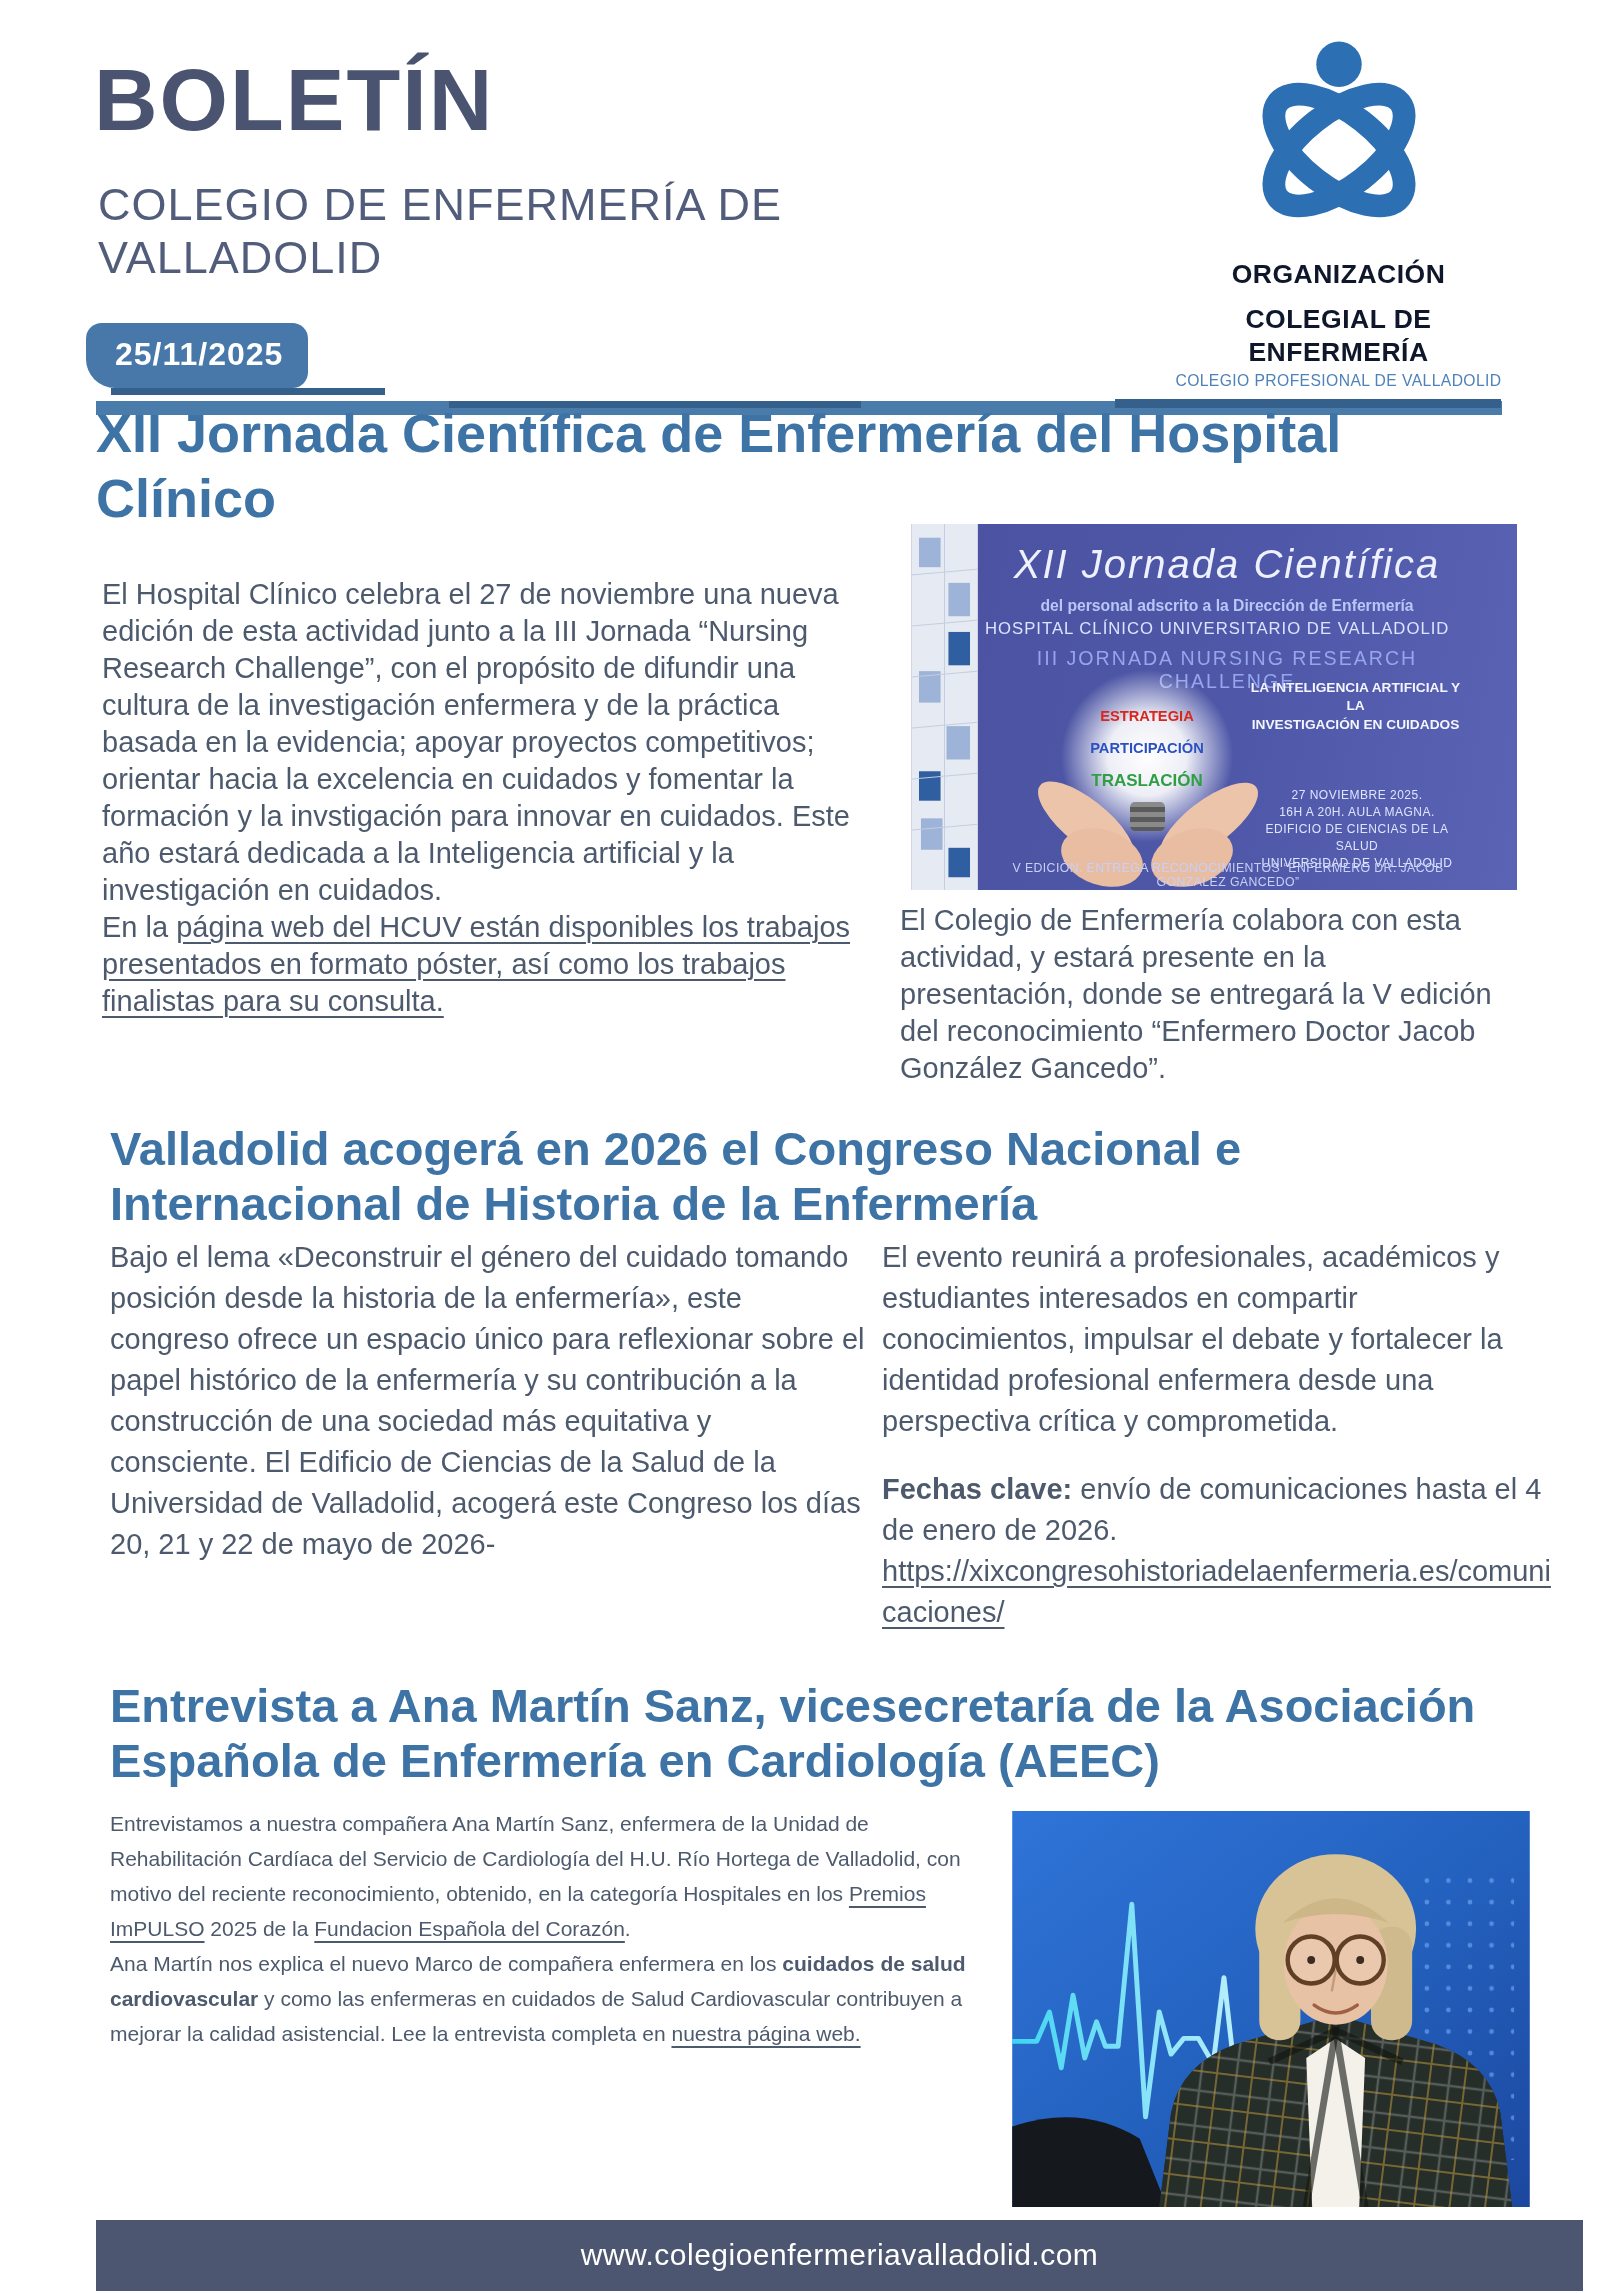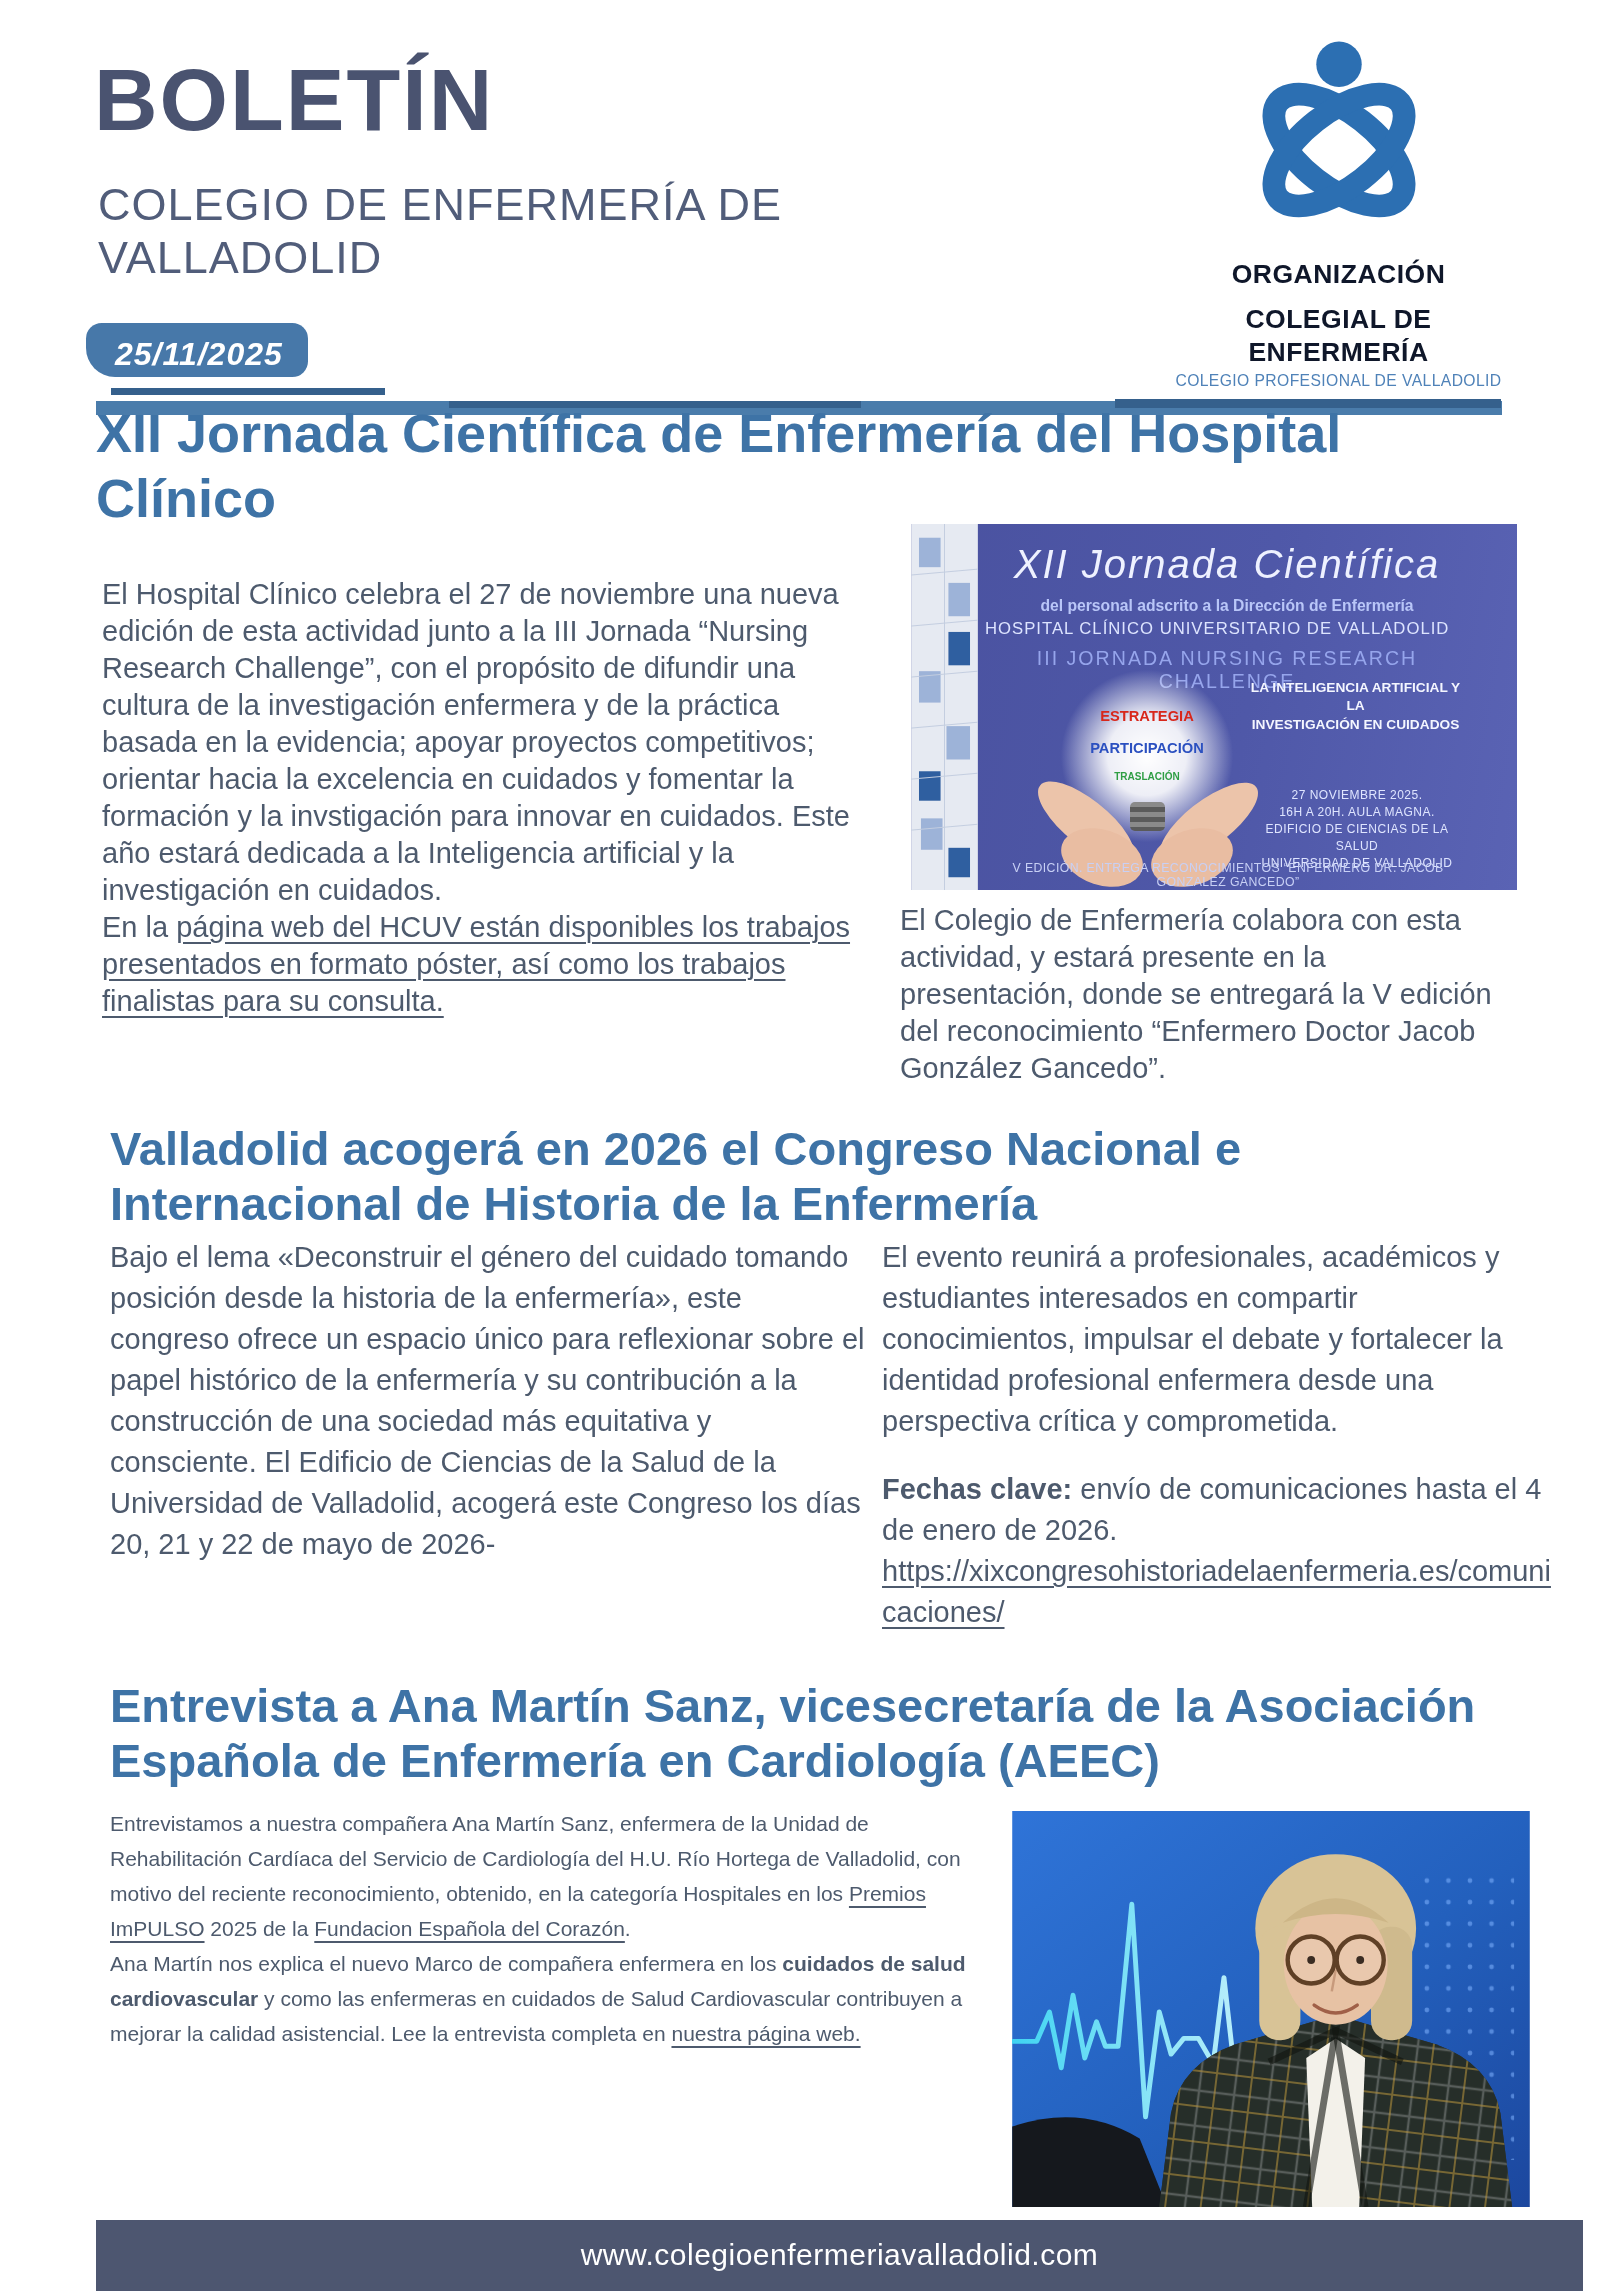--- a/index.html
+++ b/index.html
@@ -12,23 +12,23 @@
   
   .masthead-title{
     left:94px;top:49px;font-size:88px;font-weight:bold;letter-spacing:2px;
     color:#4a5370;
   }
   .masthead-sub{
     left:98px;top:178px;width:961px;font-size:45px;line-height:1.18;
     color:#515d7a;letter-spacing:1px;
   }
   .date-badge{
-    left:86px;top:323px;width:222px;height:54px;background:#4778a9;
+    left:86px;top:323px;width:222px;height:65px;background:#4778a9;
     border-radius:15.7px 15.7px 15.7px 29px;color:#ffffff;font-size:32px;
-    font-style:italic;font-weight:bold;line-height:63px;padding-left:29px;
+    font-weight:bold;line-height:63px;padding-left:29px;
     box-sizing:border-box;letter-spacing:1px;
   }
   .logo-wrap{left:1157px;top:39px;width:363px;text-align:center;}
   .logo-icon{display:inline-block;width:208px;height:202px;}
   .logo-line1,.logo-line2{
     font-size:26.5px;font-weight:bold;color:#0f172a;letter-spacing:0.5px;line-height:1.22;margin-top:13px;
   }
   .logo-line3{font-size:15.7px;color:#4f82b8;letter-spacing:0.4px;margin-top:3.9px;}
 
   
@@ -69,21 +69,21 @@
     color:#b9c6f8;font-size:15.7px;font-weight:bold;}
   .poster-sub2{position:absolute;left:74px;top:95px;width:484px;text-align:left;
     color:#dde4ff;font-size:16.7px;letter-spacing:1px;}
   .poster-sub3{position:absolute;left:74px;top:123px;width:484px;text-align:center;
     color:#96a5ec;font-size:19.6px;letter-spacing:2px;}
   .glow{position:absolute;left:149px;top:145px;width:174px;height:174px;border-radius:50%;
     background:radial-gradient(circle,#ffffff 0%,rgba(255,255,255,.9) 32%,rgba(130,150,235,0) 70%);}
   .bulb-word{position:absolute;width:176px;text-align:center;font-weight:bold;}
   .bw1{left:148px;top:184px;font-size:14.7px;color:#d8271b;}
   .bw2{left:148px;top:216px;font-size:14.7px;color:#2b50c0;}
-  .bw3{left:148px;top:247px;font-size:10px;color:#2f9e44;}
+  .bw3{left:148px;top:247px;font-size:17px;color:#2f9e44;}
   .bulb-base{position:absolute;left:219px;top:278px;width:35px;height:29px;border-radius:4.9px;
     background:repeating-linear-gradient(180deg,#8a8a8a 0 4.9px,#5a5a5a 4.9px 9.8px);}
   .hand{position:absolute;width:118px;height:45px;background:#ecc4aa;border-radius:55% 60% 55% 60%;}
   .hand-left{left:116px;top:276px;transform:rotate(38deg);}
   .hand-right{left:239px;top:276px;transform:rotate(-38deg);}
   .palm{position:absolute;width:84px;height:55px;background:#e9bda2;border-radius:50%;}
   .palm-left{left:149px;top:306px;transform:rotate(18deg);}
   .palm-right{left:239px;top:306px;transform:rotate(-18deg);}
   .poster-side1{position:absolute;left:333px;top:155px;width:223px;text-align:center;
     color:#f4f6ff;font-size:13.7px;font-weight:bold;line-height:1.35;white-space:pre-line;}

